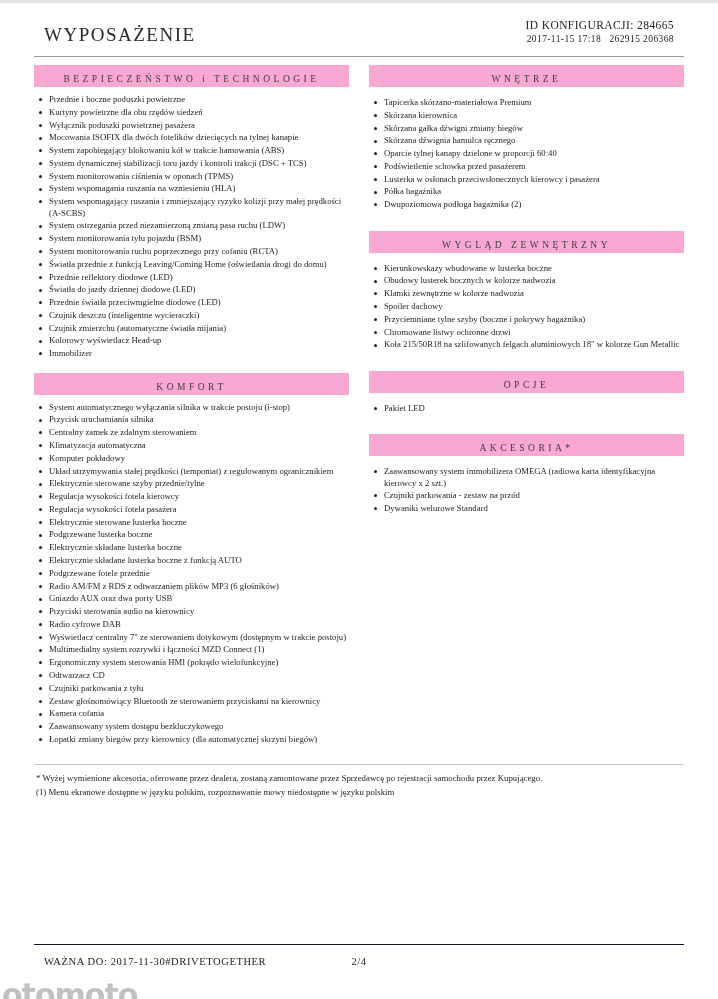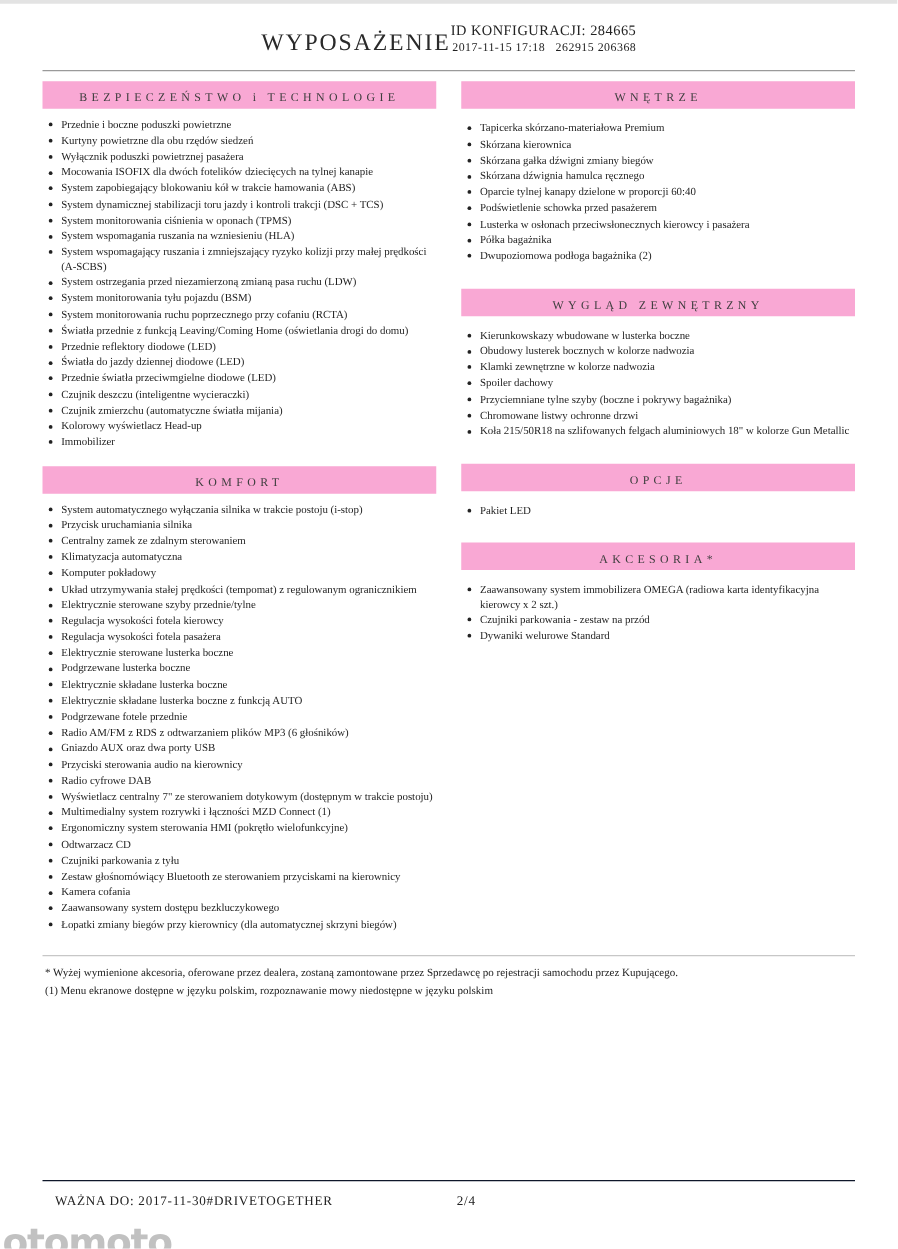--- a/index.html
+++ b/index.html
@@ -12,21 +12,21 @@
   .page {
     width: 718px; height: 999px;
     display: flex; flex-direction: column;
     border-top: 3px solid #e3e3e3;
     padding: 0 34px;
     position: relative;
     overflow: hidden;
     background: #fff;
   }
   .doc-header {
-    display: flex; justify-content: center; align-items: flex-end;
+    display: flex; justify-content: space-between; align-items: flex-end;
     padding: 16px 10px 10px;
     border-bottom: 1px solid #9a9a9a;
   }
   .doc-title {
     font-size: 19px; font-weight: 500; letter-spacing: 1.5px; color: #2a2a2a;
   }
   .header-right { text-align: right; padding-bottom: 2px; }
   .config-id { font-size: 11.5px; letter-spacing: 0.4px; color: #222; }
   .config-meta { font-size: 9.5px; margin-top: 3px; letter-spacing: 0.4px; white-space: pre; color: #222; }
 
@@ -63,21 +63,21 @@
   }
   .footnote { font-size: 8.8px; line-height: 1.55; color: #222; }
 
   .doc-footer {
     margin-top: auto;
     border-top: 1px solid #0f172a;
     display: flex; justify-content: flex-start; align-items: flex-start;
     padding: 11px 10px 32px;
     font-size: 10.5px; letter-spacing: 0.6px; color: #222;
   }
-  .footer-center { position: absolute; left: 50%; transform: translateX(-50%); margin-left: 14px; }
+  .footer-center { position: absolute; left: 50%; transform: translateX(-50%); }
   .doc-footer { position: relative; }
 
   .watermark {
     position: absolute; left: 2px; bottom: -13px;
     font-family: "DejaVu Sans", "Liberation Sans", sans-serif;
     font-weight: 700; font-size: 30px; letter-spacing: -1px;
     color: #8f8f8f; opacity: 0.55;
     filter: blur(0.6px);
     pointer-events: none;
   }

